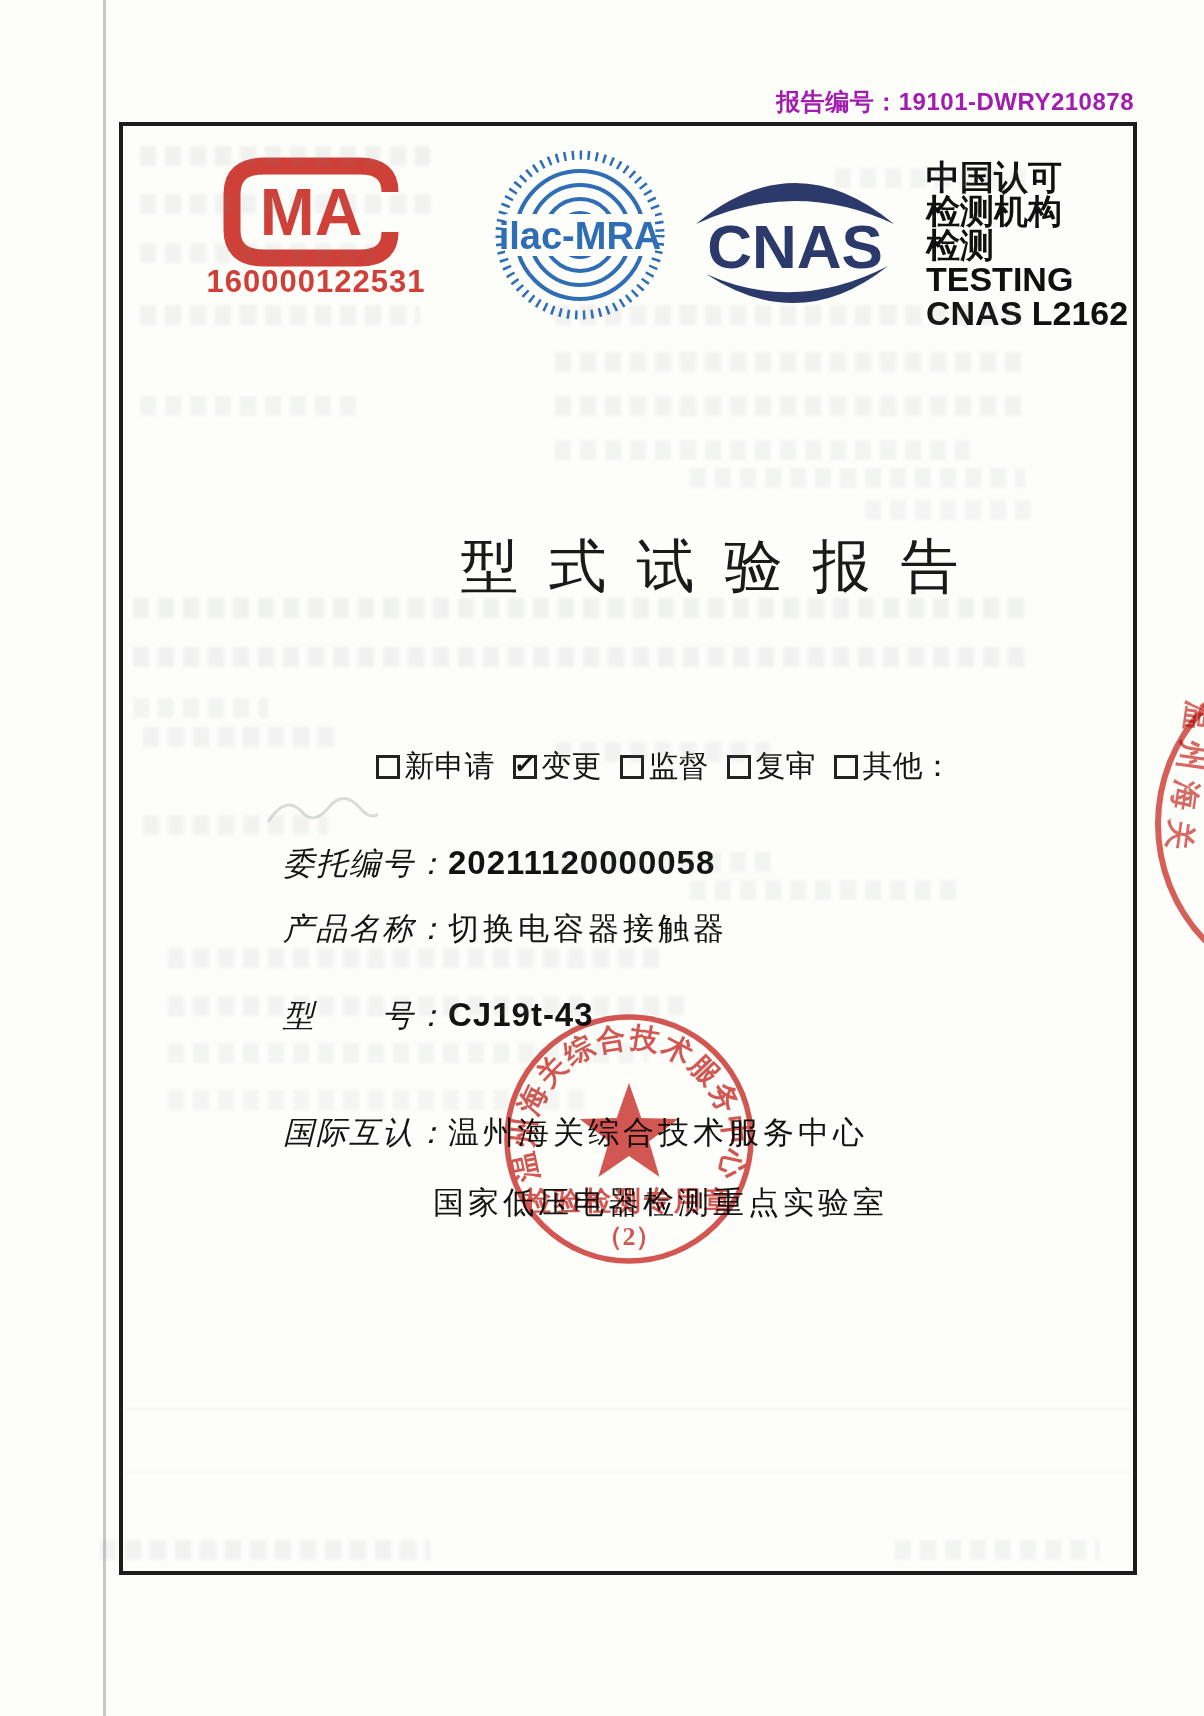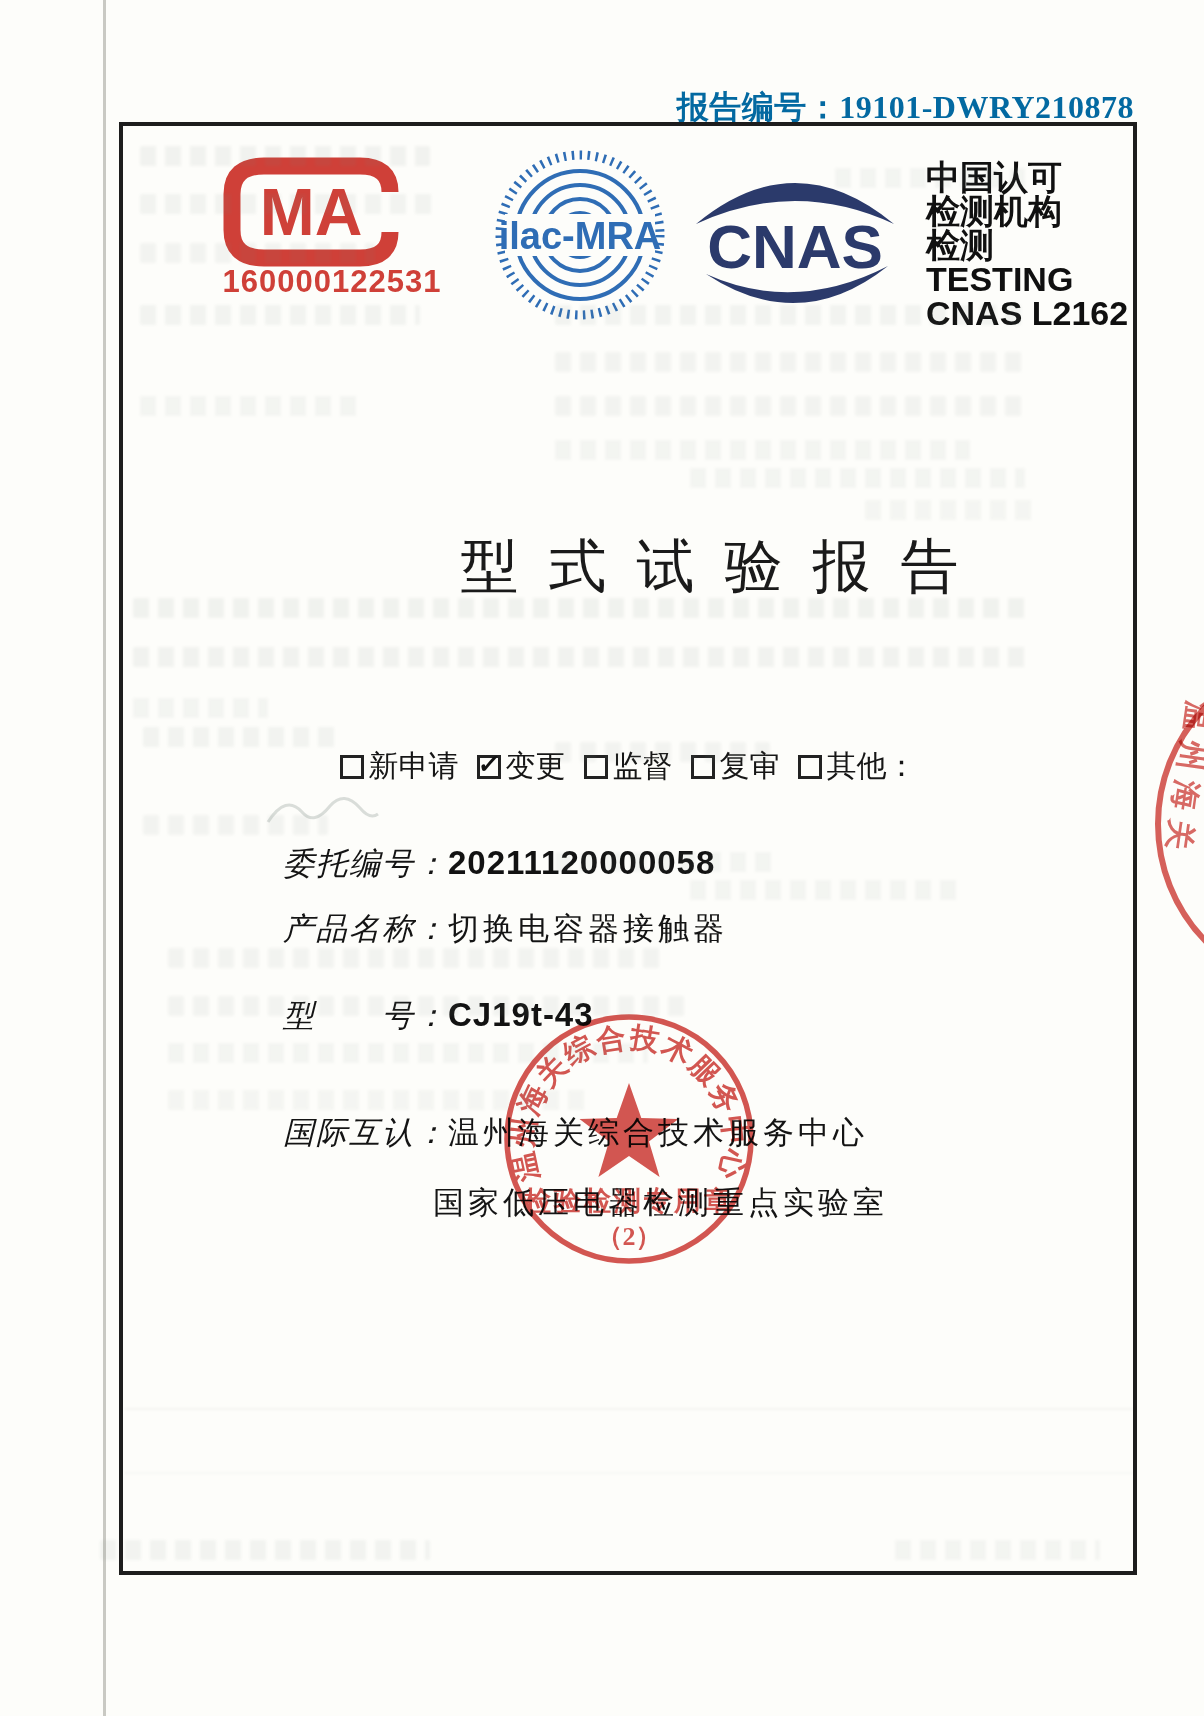--- a/index.html
+++ b/index.html
@@ -5,52 +5,52 @@
   html,body{margin:0;padding:0;}
   body{
     width:1204px;height:1716px;position:relative;overflow:hidden;
     background:#fdfdfa;
     font-family:"Liberation Serif", serif;
     color:#1c1c1c;
   }
   .scan-edge{position:absolute;left:103px;top:0;width:3px;height:1716px;background:#c9c9c3;}
   .report-no{
     position:absolute;top:86px;right:70px;
-    font-family:Liberation Serif, serif;
-    font-size:32px;font-weight:700;color:#0369a1;letter-spacing:.5px;
+    font-family:Liberation Sans, sans-serif;
+    font-size:24px;font-weight:700;color:#a21caf;letter-spacing:.5px;
   }
   .border-box{
     position:absolute;left:119px;top:122px;width:1018px;height:1453px;
     border:4px solid #1d1d1d;box-sizing:border-box;background:transparent;
   }
   
   .cma{position:absolute;left:218px;top:152px;width:196px;height:120px;}
   .cma-number{
     position:absolute;left:206px;top:264px;width:220px;text-align:center;
     font-family:"Liberation Sans", sans-serif;font-size:31px;font-weight:700;
-    color:#cf4038;letter-spacing:1px;margin-left:16px;
+    color:#cf4038;letter-spacing:1px;
   }
   .ilac{position:absolute;left:493px;top:148px;width:174px;height:174px;}
   .cnas{position:absolute;left:692px;top:162px;width:206px;height:142px;}
   .accred{
     position:absolute;left:926px;top:160px;
     font-family:"Liberation Sans", sans-serif;
     font-size:34px;font-weight:700;line-height:34px;color:#101010;
   }
   
   .doc-title{
     position:absolute;left:119px;top:528px;width:1181px;text-align:center;
     font-size:58px;font-weight:500;letter-spacing:30px;text-indent:30px;
     color:#1a1a1a;
   }
   
   .apply-row{
     position:absolute;left:119px;top:746px;width:1018px;
     display:flex;justify-content:center;align-items:center;gap:18px;
-    font-size:30px;color:#161616;
+    font-size:30px;color:#161616;padding-left:36px;
   }
   .apply-item{display:flex;align-items:center;gap:5px;}
   .cbox{
     width:24px;height:24px;border:3px solid #222;box-sizing:border-box;
     display:inline-flex;align-items:center;justify-content:center;
     font-size:26px;font-weight:700;line-height:1;color:#111;
   }
   .cbox .tick{transform:translateY(-2px) skewX(-8deg);}
   
   .field{position:absolute;font-size:31px;color:#141414;letter-spacing:2px;}

